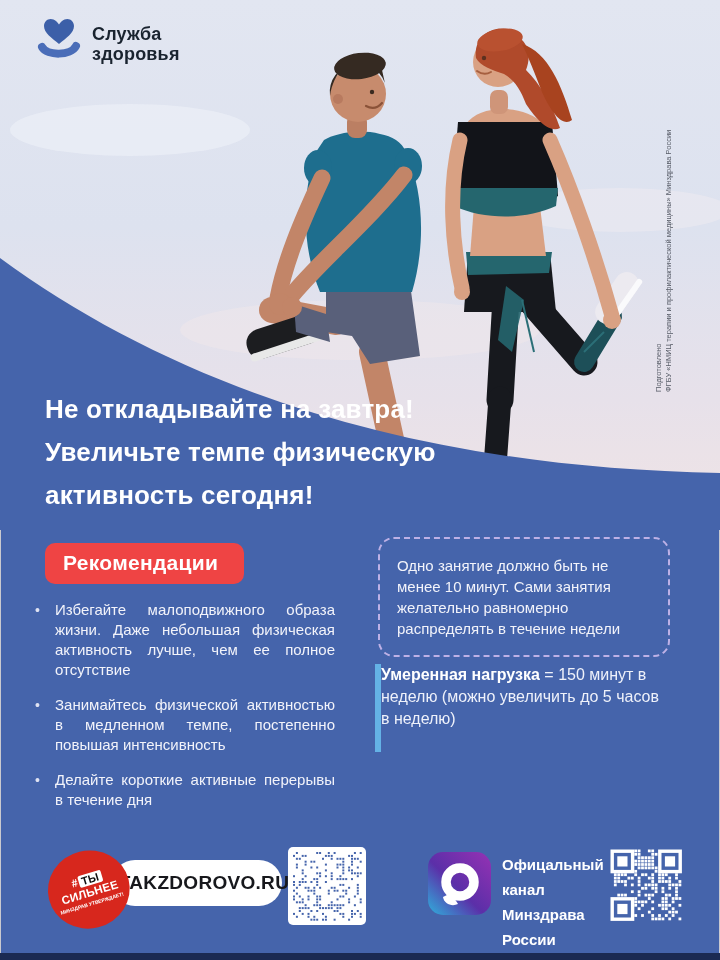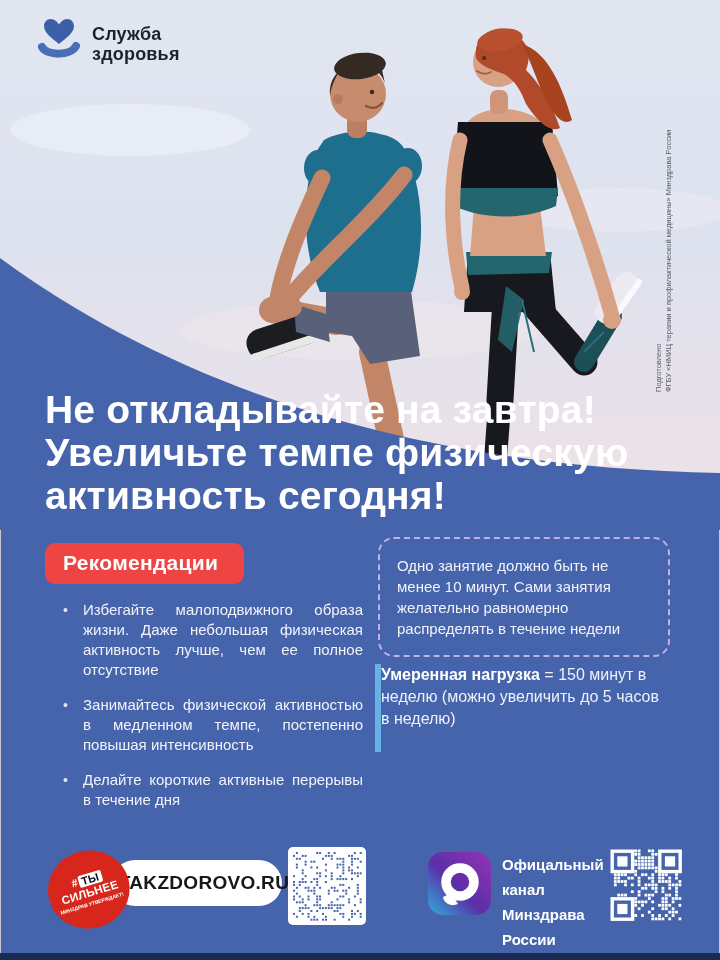--- a/index.html
+++ b/index.html
@@ -16,25 +16,25 @@
   .wave{position:absolute;left:0;top:240px;width:720px;height:290px;pointer-events:none;}
   
   .brand{position:absolute;left:36px;top:14px;display:flex;align-items:flex-end;gap:10px;}
   .brand-text{font-weight:bold;font-size:18px;line-height:1.08;color:#19232f;letter-spacing:.2px;}
   
   .credit{position:absolute;left:654px;top:392px;width:300px;
     transform:rotate(-90deg);transform-origin:0 0;
     font-size:7.5px;line-height:10px;color:#565b66;}
   
   .headline{position:absolute;left:45px;top:388px;color:#ffffff;
-    font-size:39px;font-weight:bold;line-height:43px;letter-spacing:.2px;}
+    font-size:26px;font-weight:bold;line-height:43px;letter-spacing:.2px;}
   
   .reco-badge{position:absolute;left:45px;top:543px;background:#ef4444;color:#fff;
     font-size:21px;font-weight:bold;padding:8px 26px 9px 18px;border-radius:10px;letter-spacing:.3px;}
-  .bullets{position:absolute;left:61px;top:600px;width:302px;color:#f2f3fa;}
+  .bullets{position:absolute;left:33px;top:600px;width:302px;color:#f2f3fa;}
   .bullet-item{position:relative;padding-left:22px;margin-bottom:15px;
     font-size:15px;line-height:20px;text-align:justify;}
   .bullet-item::before{content:"•";position:absolute;left:2px;top:0;color:#dfe2f2;font-size:14px;}
   
   .note-box{position:absolute;left:378px;top:537px;width:254px;
     border:2px dashed #beb1e6;border-radius:16px;padding:16px 17px;
     color:#f2f3fa;font-size:15px;line-height:21px;}
   
   .loads{position:absolute;left:375px;top:664px;width:280px;
     border-left:6px solid #64b2e6;}

